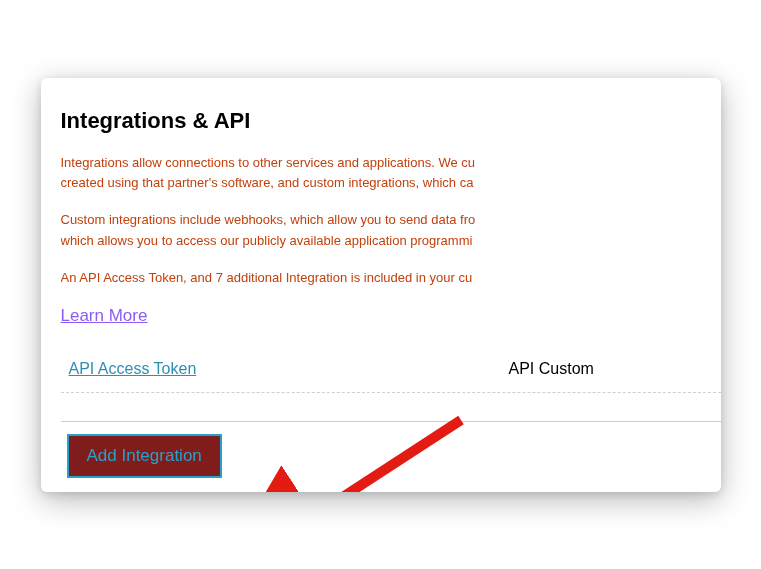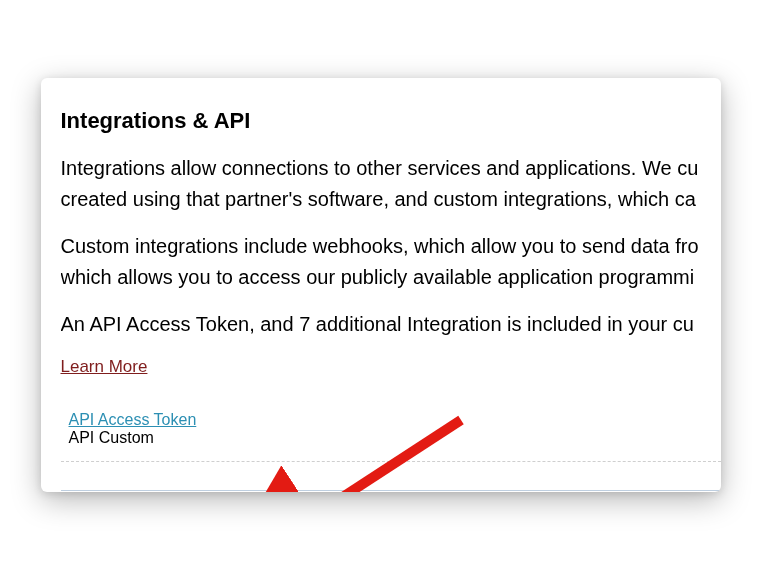--- a/index.html
+++ b/index.html
@@ -24,33 +24,33 @@
     .content {
       padding: 30px 0 0 20px;
     }
     .title {
       font-size: 22px;
       font-weight: 700;
       color: #000;
       margin-bottom: 20px;
     }
     .desc {
-      font-size: 20px;
+      font-size: 13px;
       line-height: 1.45;
-      color: #000000;
+      color: #c2410c;
       margin-bottom: 18px;
       white-space: nowrap;
       overflow: hidden;
     }
     .desc-line2 {
       margin-top: -16px;
     }
     .learn-link {
       font-size: 17px;
-      color: #7f1d1d;
+      color: #8b5cf6;
       text-decoration: underline;
       display: inline-block;
       margin-bottom: 18px;
     }
     .table {
       width: 100%;
       margin-top: 2px;
     }
     .table-header {
       display: flex;
@@ -61,21 +61,20 @@
       font-size: 16px;
       font-weight: 700;
       color: #000;
     }
     .th-name { width: 440px; }
     .th-type { flex: 1; }
     .table-row {
       display: flex;
       padding: 14px 0 14px 8px;
       border-bottom: 1px dashed #cfcfcf;
-      flex-direction: column;
     }
     .td-name { width: 440px; }
     .td-type { flex: 1; font-size: 16px; color: #000; }
     .row-link {
       font-size: 16px;
       color: #2c8fb3;
       text-decoration: underline;
     }
     .footer-divider {
       border-top: 1px solid #bfcfe0;

